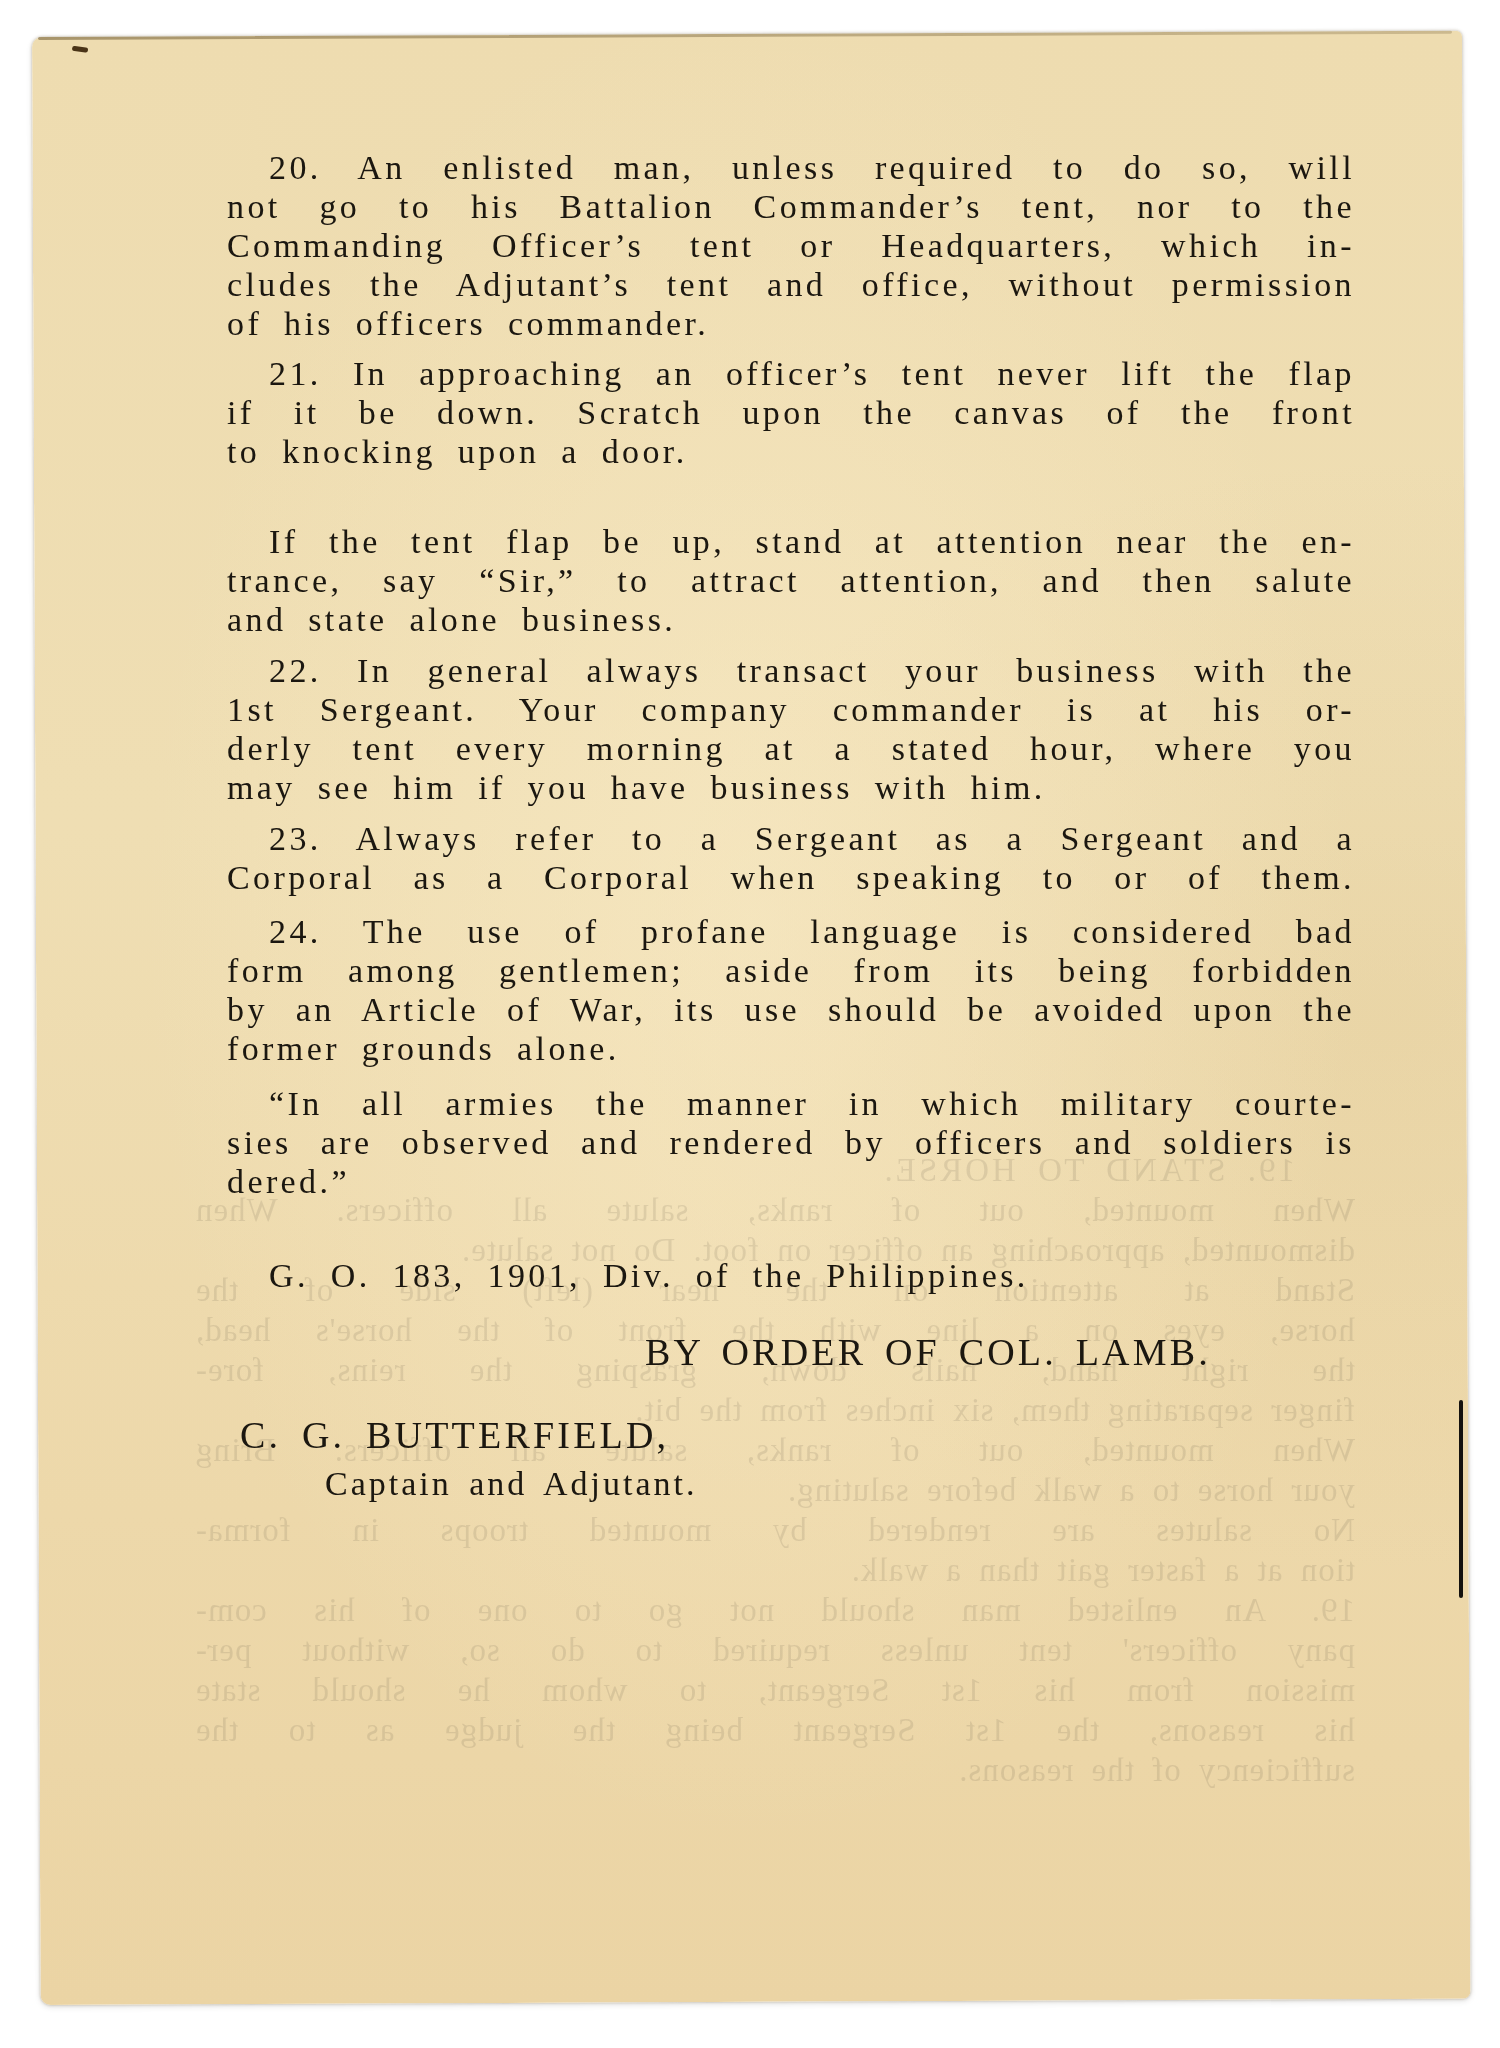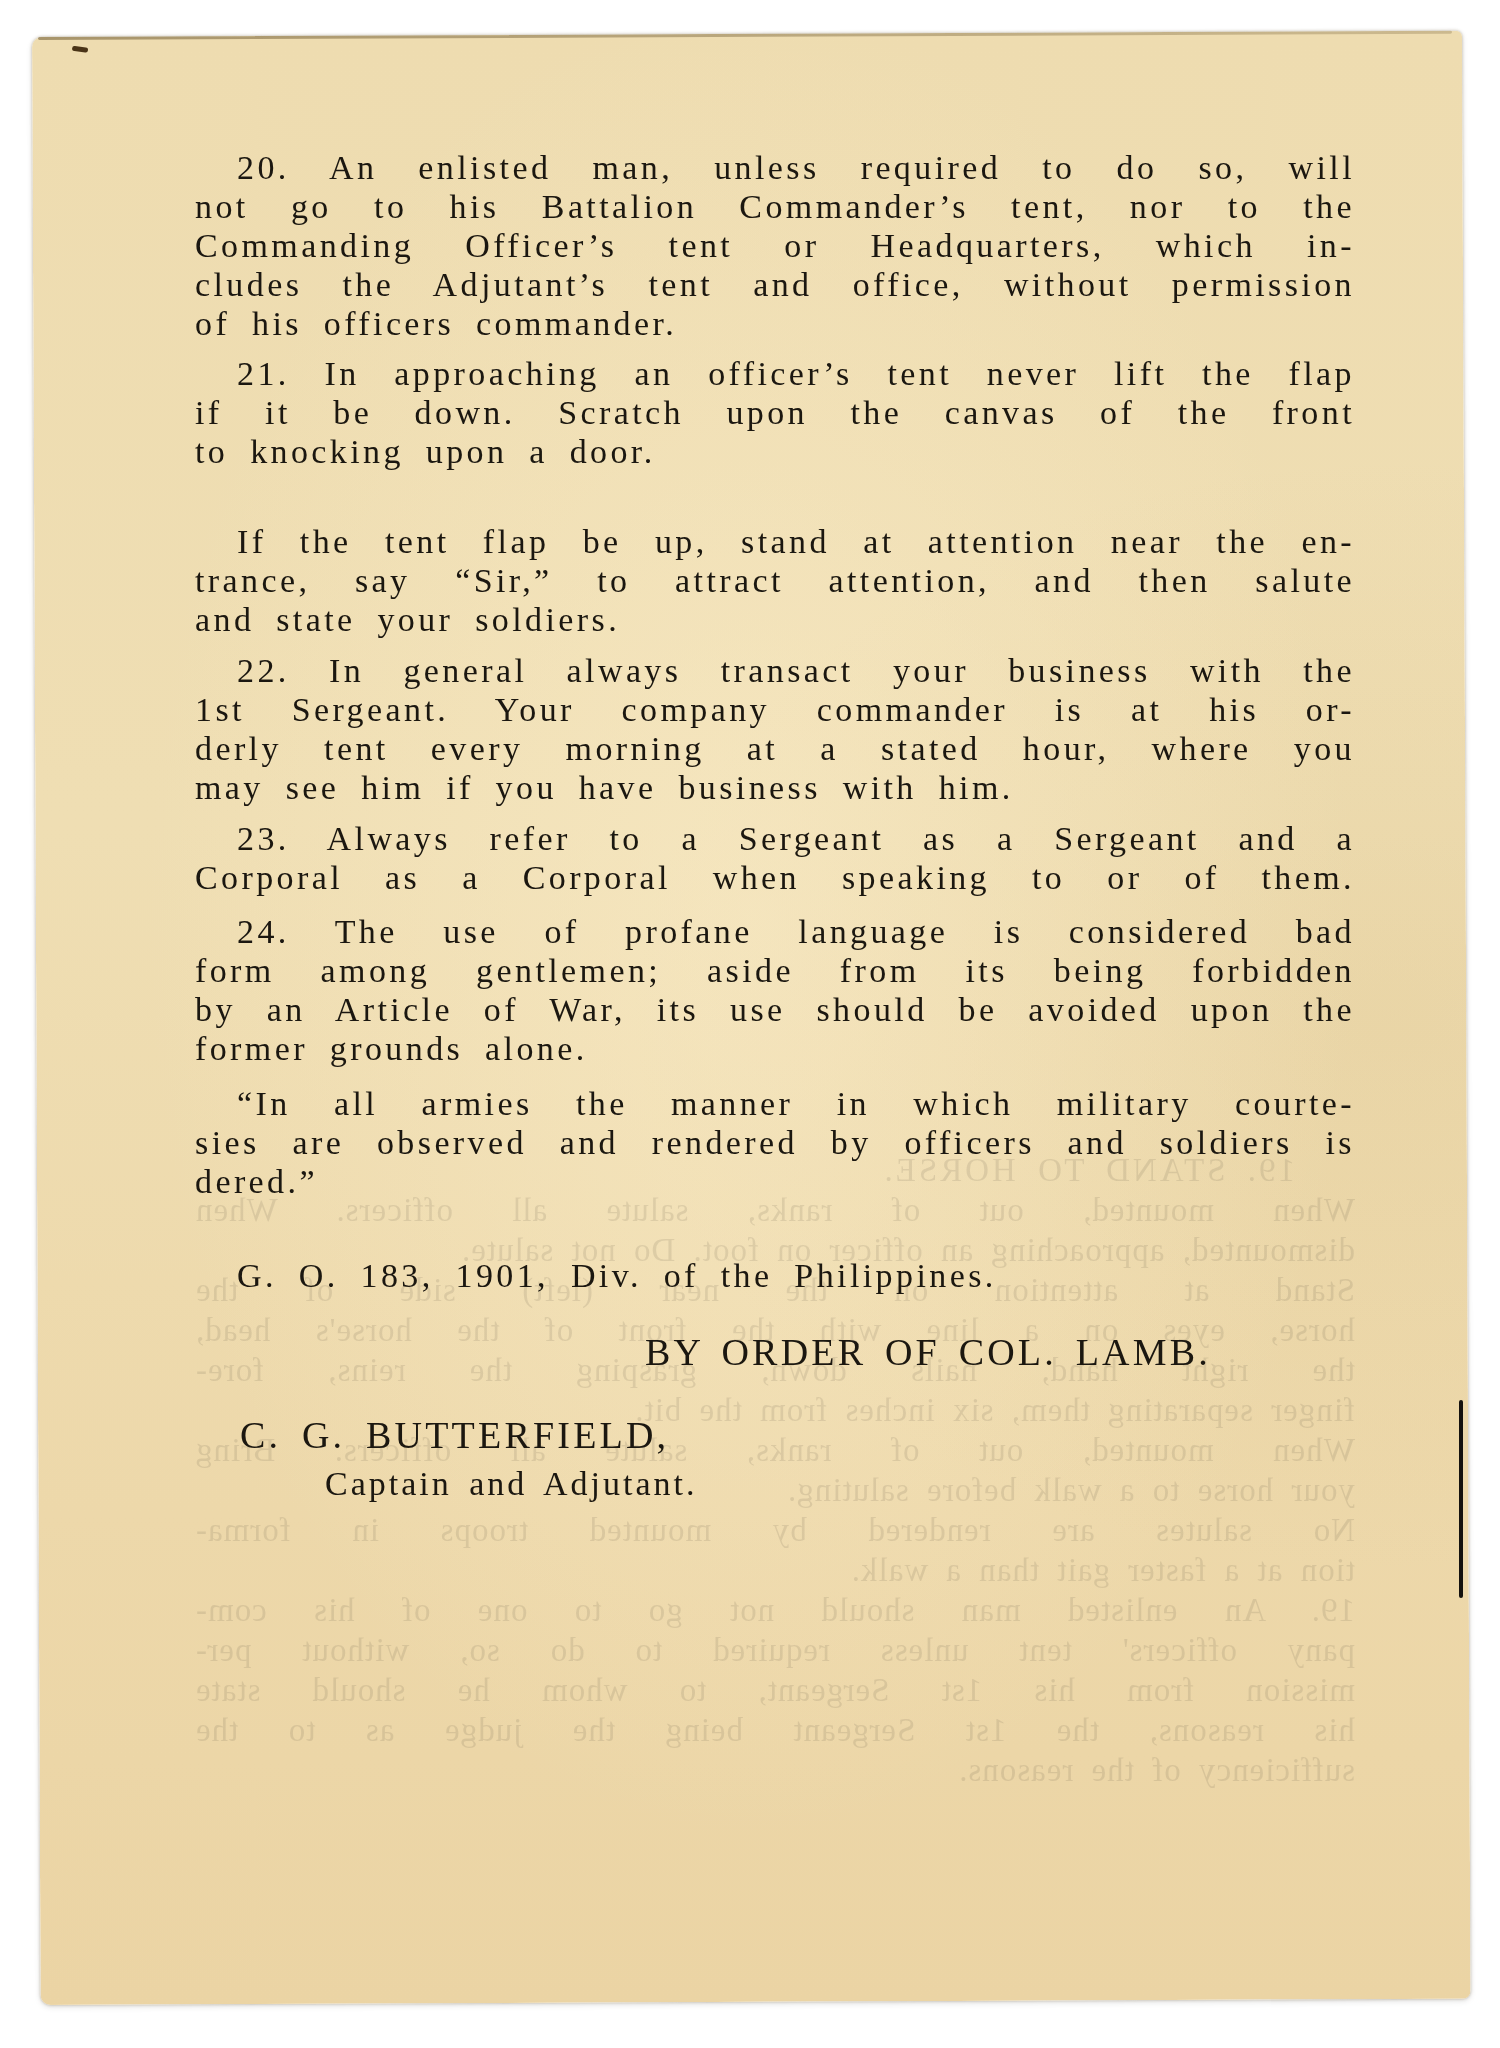--- a/index.html
+++ b/index.html
@@ -93,20 +93,21 @@
       line-height: 39px;
       letter-spacing: 3.4px;
     }
     .line {
       display: block;
       white-space: nowrap;
       text-align: justify;
       text-align-last: justify;
       height: 39px;
       overflow: visible;
+      margin-left: 32px;
     }
     .line.first {
       padding-left: 42px;
     }
     .line.last {
       text-align-last: left;
       word-spacing: 10px;
     }
     #p20 { top: 148px; }
     #p21 { top: 354px; }
@@ -190,21 +191,21 @@
 
 <div class="text" id="p21">
   <span class="line first">21. In approaching an officer’s tent never lift the flap</span>
   <span class="line">if it be down. Scratch upon the canvas of the front</span>
   <span class="line last">to knocking upon a door.</span>
 </div>
 
 <div class="text" id="p21b">
   <span class="line first">If the tent flap be up, stand at attention near the en-</span>
   <span class="line">trance, say “Sir,” to attract attention, and then salute</span>
-  <span class="line last">and state your soldiers.</span>
+  <span class="line last">and state alone business.</span>
 </div>
 
 <div class="text" id="p22">
   <span class="line first">22. In general always transact your business with the</span>
   <span class="line">1st Sergeant. Your company commander is at his or-</span>
   <span class="line">derly tent every morning at a stated hour, where you</span>
   <span class="line last">may see him if you have business with him.</span>
 </div>
 
 <div class="text" id="p23">

